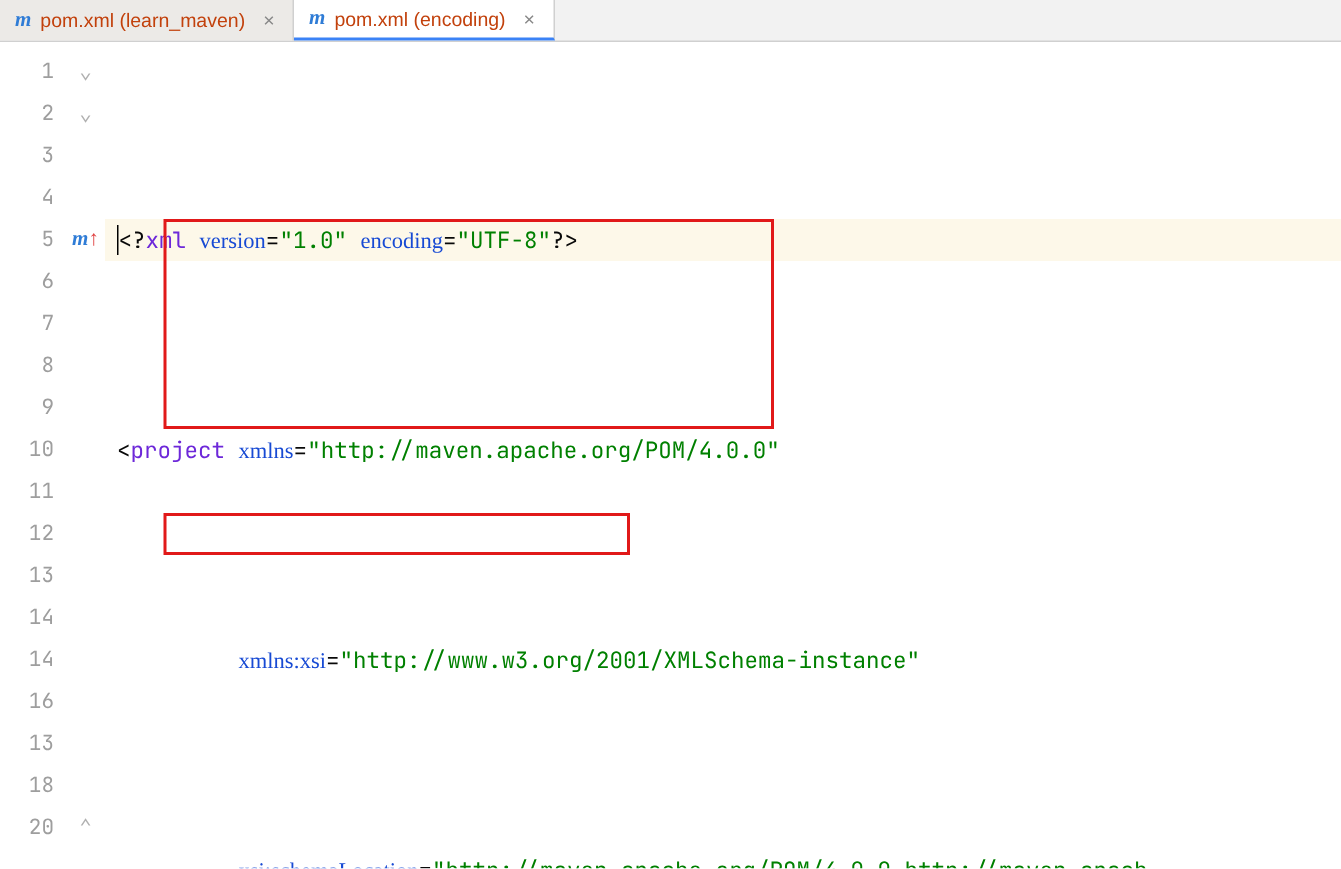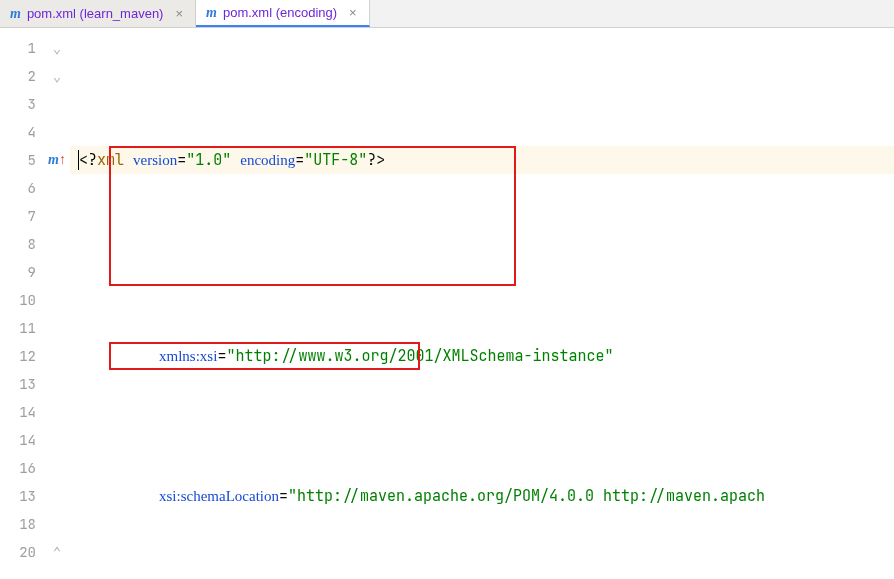--- a/index.html
+++ b/index.html
@@ -34,21 +34,21 @@
     position: relative;
     top: 0px;
   }
   .tab .m-icon {
     color: #2f7cd6;
     font-weight: bold;
     font-style: italic;
     font-family: Georgia, "Times New Roman", serif;
     font-size: 14px;
   }
-  .tab .label { color: #6d28d9; white-space: nowrap; }
+  .tab .label { color: #c2410c; white-space: nowrap; }
   .tab .close { color: #888; margin-left: 4px; font-size: 13px; padding: 0 2px; }
   .editor-wrap {
     display: flex;
     height: calc(100% - 28px);
     background: #fff;
   }
   .gutter-numbers {
     width: 44px;
     background: #fff;
     border-right: none;
@@ -87,21 +87,21 @@
     font-family: "Consolas","JetBrains Mono",monospace;
     font-size: 15px;
     line-height: 28px;
     white-space: pre;
     color: #080808;
     overflow: hidden;
   }
   .code .row { height: 28px; padding-left: 8px; position: relative; }
   .hl-line0 { background: #fdf8e9; }
   
-  .c-tag   { color: #a16207; }      
+  .c-tag   { color: #6d28d9; }      
   .c-attr  { color: #174ad4; font-family: Liberation Serif, serif; }      
   .c-str   { color: #008000; }      
   .c-sym   { color: #080808; }      
   .c-caret { border-left: 1px solid #000; }
 
   .red-box {
     position: absolute;
     border: 2px solid #e11919;
     pointer-events: none;
   }
@@ -173,20 +173,21 @@
         <span class="bracket">⌃</span>
       </div>
     </div>
 
   <div class="code">
 
     
     <div class="row hl-line0"><span class="c-caret"></span><span class="c-sym">&lt;</span><span class="c-sym">?</span><span class="c-tag">xml</span> <span class="c-attr">version</span><span class="c-sym">=</span><span class="c-str">"1.0"</span> <span class="c-attr">encoding</span><span class="c-sym">=</span><span class="c-str">"UTF-8"</span><span class="c-sym">?&gt;</span></div>
 
     
+    <div class="row"><span class="c-sym">&lt;</span><span class="c-tag">project</span> <span class="c-attr">xmlns</span><span class="c-sym">=</span><span class="c-str">"http://maven.apache.org/POM/4.0.0"</span></div>
 
     
     <div class="row">         <span class="c-attr">xmlns:xsi</span><span class="c-sym">=</span><span class="c-str">"http://www.w3.org/2001/XMLSchema-instance"</span></div>
 
     
     <div class="row">         <span class="c-attr">xsi:schemaLocation</span><span class="c-sym">=</span><span class="c-str">"http://maven.apache.org/POM/4.0.0 http://maven.apach</span></div>
 
     
     
 

